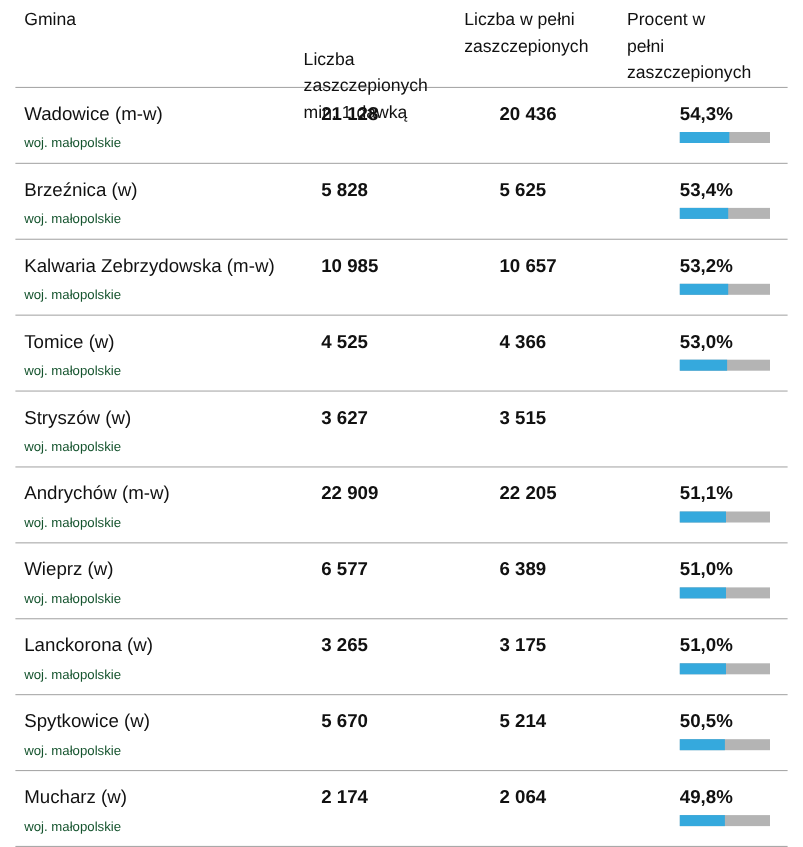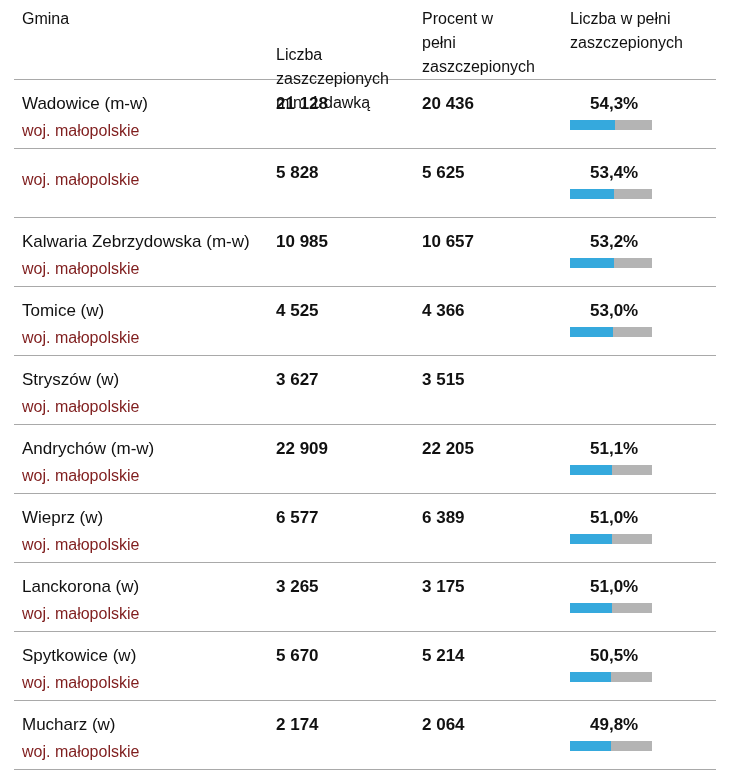--- a/index.html
+++ b/index.html
@@ -37,87 +37,88 @@
   .hcell.c1 { padding-left: 8px; }
   .hcell.c2 { max-width: 120px; margin-top: 36px; }
   .hcell.c3 { max-width: 130px; }
   .hcell.c4 { max-width: 100px; }
   
   .trow {
     box-sizing: border-box;
     height: 69px;
     padding-top: 14px;
     border-bottom: 1px solid var(--divider, #a9a9a9);
+    gap: 16px;
   }
   .name-cell { padding-left: 8px; }
   .gmina-name {
     font-size: 17px;
     line-height: 20px;
     font-weight: 400;
     white-space: nowrap;
   }
   .region {
-    font-size: 16px;
+    font-size: 12px;
     line-height: 17px;
     margin-top: 8px;
-    color: #7f1d1d;
+    color: #14532d;
   }
   .num {
     font-size: 17px;
     line-height: 20px;
     font-weight: 700;
     white-space: nowrap;
   }
   .pct-label {
     font-size: 17px;
     line-height: 20px;
     font-weight: 700;
-    margin-left: 20px;
   }
   .bar-track {
     margin-top: 6px;
     width: 82px;
     height: 10px;
     background: var(--bar-track, #b4b4b4);
   }
   .bar-fill {
     height: 100%;
     background: var(--bar-fill, #35a9dd);
   }
 </style>
 </head>
 <body>
 
 <div class="widget">
 
   <div class="grid thead">
     <div class="hcell c1">Gmina</div>
     <div class="hcell c2">Liczba zaszczepionych min. 1 dawką</div>
+    <div class="hcell c3">Liczba w pełni zaszczepionych</div>
     <div class="hcell c4">Procent w pełni zaszczepionych</div>
-    <div class="hcell c3">Liczba w pełni zaszczepionych</div>
   </div>
 
   <div id="table-body">
     <div class="grid trow">
       <div class="name-cell">
         <div class="gmina-name">Wadowice (m-w)</div>
         <div class="region">woj. małopolskie</div>
       </div>
       <div class="num">21 128</div>
       <div class="num">20 436</div>
       <div>
         <div class="pct-label">54,3%</div>
         <div class="bar-track">
           <div class="bar-fill" style="width: 54.3%;"></div>
         </div>
       </div>
     </div>
 
     <div class="grid trow">
       <div class="name-cell">
+        <div class="gmina-name">Brzeźnica (w)</div>
         <div class="region">woj. małopolskie</div>
       </div>
       <div class="num">5 828</div>
       <div class="num">5 625</div>
       <div>
         <div class="pct-label">53,4%</div>
         <div class="bar-track">
           <div class="bar-fill" style="width: 53.4%;"></div>
         </div>
       </div>

